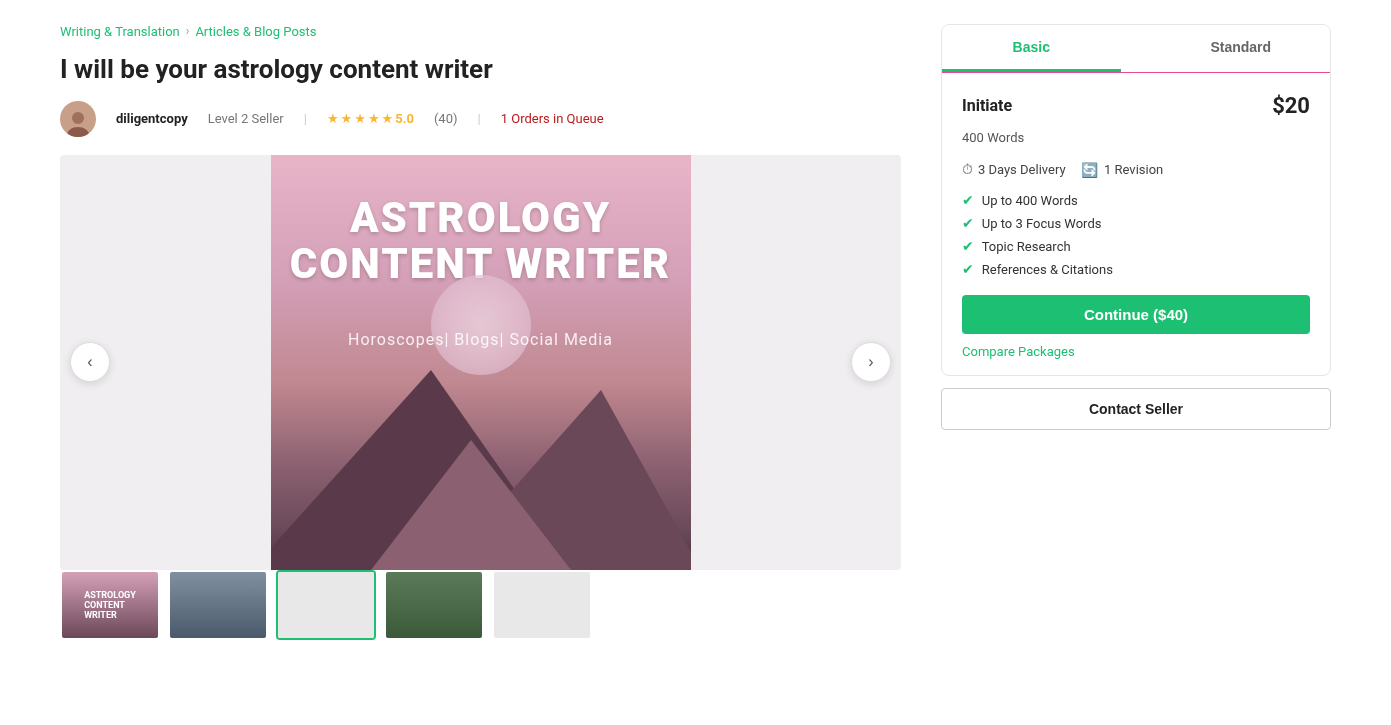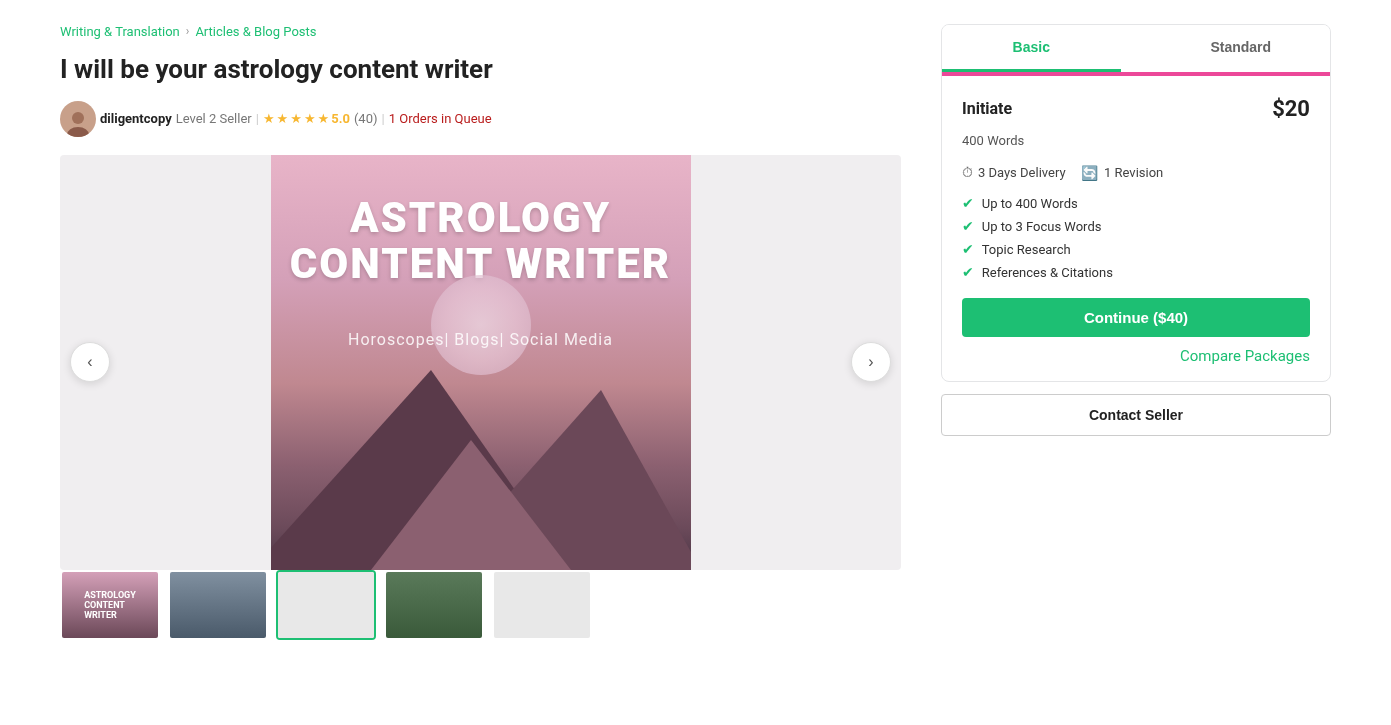--- a/index.html
+++ b/index.html
@@ -47,21 +47,21 @@
       font-weight: 700;
       color: #222;
       margin-bottom: 14px;
       line-height: 1.3;
     }
 
     
     .seller-row {
       display: flex;
       align-items: center;
-      gap: 4px;
+      gap: 20px;
       margin-bottom: 18px;
       font-size: 13px;
     }
     .seller-avatar {
       width: 36px;
       height: 36px;
       border-radius: 50%;
       background: #c8a08a;
       overflow: hidden;
       flex-shrink: 0;
@@ -253,21 +253,21 @@
     .thumb-5 .thumb-inner { background: #e8e8e8; color: #999; }
 
     
     .pricing-card {
       border: 1px solid #e4e5e7;
       border-radius: 8px;
       overflow: hidden;
     }
     .tabs-row {
       display: flex;
-      border-bottom: 4px solid #ec4899;
+      border-bottom: 1px solid #ec4899;
       gap: 31px;
     }
     .tab-btn {
       flex: 1;
       padding: 14px 8px;
       text-align: center;
       font-size: 14px;
       font-weight: 600;
       cursor: pointer;
       background: #fff;
@@ -347,23 +347,23 @@
       border: none;
       border-radius: 4px;
       font-size: 15px;
       font-weight: 600;
       cursor: pointer;
       margin-bottom: 10px;
       transition: background 0.2s;
     }
     .compare-link {
       display: block;
-      text-align: right;
+      text-align: left;
       color: #1dbf73;
-      font-size: 15px;
+      font-size: 13px;
       cursor: pointer;
       text-decoration: none;
     }
 
     .contact-btn {
       width: 100%;
       padding: 12px;
       background: #fff;
       color: #222;
       border: 1px solid #ccc;

